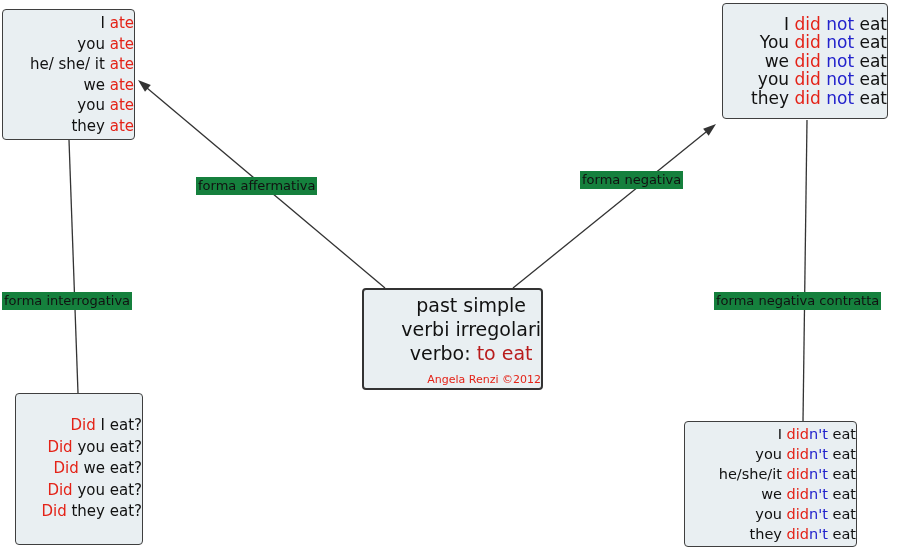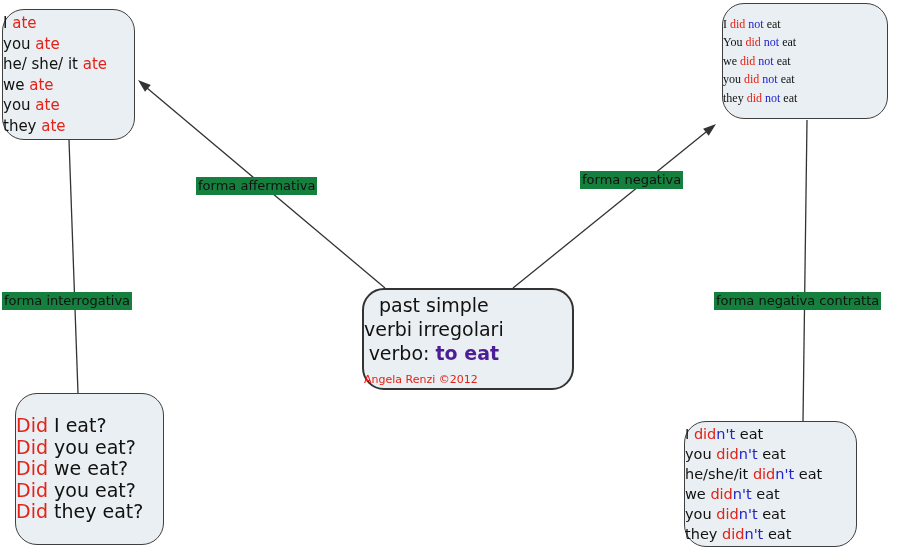--- a/index.html
+++ b/index.html
@@ -18,37 +18,37 @@
     width: 900px; height: 553px;
     z-index: 1;
   }
   .wire { stroke: var(--line, #333333); stroke-width: 1.3; fill: none; }
   .arrowhead { fill: var(--line, #333333); stroke: none; }
 
   .node {
     position: absolute;
     background: var(--box-fill, #e9eff2);
     border: 1.6px solid var(--box-border, #3f3f3f);
-    border-radius: 22px;
+    border-radius: 4px;
     display: flex;
     flex-direction: column;
-    align-items: flex-start;
+    align-items: flex-end;
     justify-content: center;
     text-align: center;
     z-index: 2;
     box-sizing: border-box;
     white-space: nowrap;
   }
   .tline { white-space: nowrap; }
 
   .node-affirmative { left: 2px; top: 9px; width: 133px; height: 131px; font-size: 15px; line-height: 20.5px; }
-  .node-negative { left: 722px; top: 3px; width: 166px; height: 116px; font-size: 12px; line-height: 18.4px; font-family: Liberation Serif, serif; }
-  .node-interrogative { left: 15px; top: 393px; width: 149px; height: 152px; font-size: 19px; line-height: 21.5px; }
+  .node-negative { left: 722px; top: 3px; width: 166px; height: 116px; font-size: 17px; line-height: 18.4px; }
+  .node-interrogative { left: 15px; top: 393px; width: 128px; height: 152px; font-size: 15px; line-height: 21.5px; }
   .node-negative-contracted { left: 684px; top: 421px; width: 173px; height: 126px; font-size: 14.5px; line-height: 20px; }
-  .node-center { left: 362px; top: 288px; width: 212px; height: 102px; font-size: 19px; line-height: 24px; border-width: 2px; border-color: #333333; }
+  .node-center { left: 362px; top: 288px; width: 181px; height: 102px; font-size: 19px; line-height: 24px; border-width: 2px; border-color: #333333; }
   .center-credit { font-size: 11px; line-height: 13px; color: var(--red, #e42217); margin-top: 8px; }
 
   .link-label {
     position: absolute;
     z-index: 3;
     background: #15803d;
     padding: 0 2px;
     font-size: 13px;
     line-height: 18px;
     white-space: nowrap;
@@ -103,21 +103,21 @@
       <div class="tline"><span>he/she/it </span><span style="color: rgb(228, 34, 23);">did</span><span style="color: rgb(34, 34, 204);">n't</span><span> eat</span></div>
       <div class="tline"><span>we </span><span style="color: rgb(228, 34, 23);">did</span><span style="color: rgb(34, 34, 204);">n't</span><span> eat</span></div>
       <div class="tline"><span>you </span><span style="color: rgb(228, 34, 23);">did</span><span style="color: rgb(34, 34, 204);">n't</span><span> eat</span></div>
       <div class="tline"><span>they </span><span style="color: rgb(228, 34, 23);">did</span><span style="color: rgb(34, 34, 204);">n't</span><span> eat</span></div>
     </div>
 
   <div class="node node-center">
     <div>
         <div class="tline"><span>past simple</span></div>
         <div class="tline"><span>verbi irregolari</span></div>
-        <div class="tline"><span>verbo: </span><span style="color: #4c1d95; font-weight: bold;">to eat</span></div>
+        <div class="tline"><span>verbo: </span><span style="color: #b91c1c;">to eat</span></div>
       </div>
     <div class="center-credit">Angela Renzi ©2012</div>
   </div>
 
   <div class="link-label label-affirmative">forma affermativa</div>
   <div class="link-label label-interrogative">forma interrogativa</div>
   <div class="link-label label-negative">forma negativa</div>
   <div class="link-label label-negative-contracted">forma negativa contratta</div>
 
 </div>

